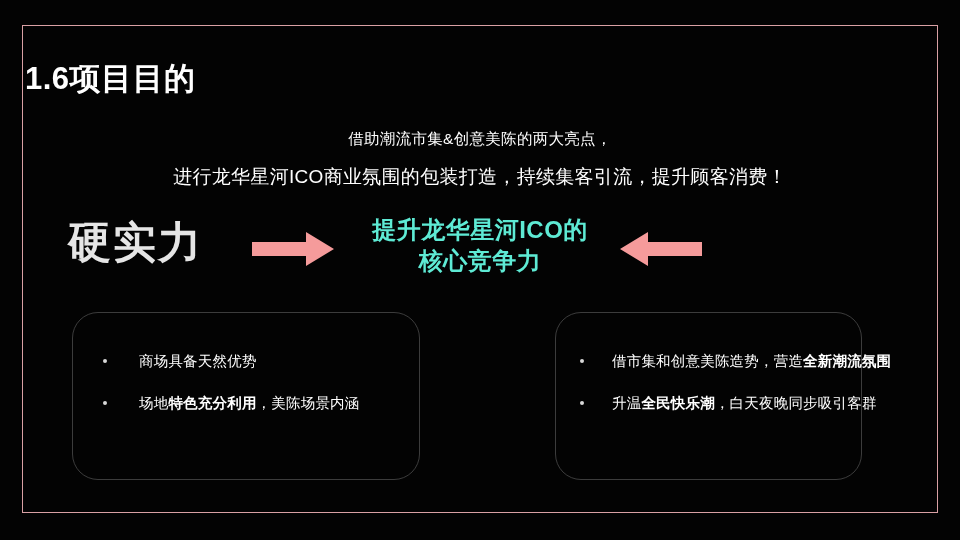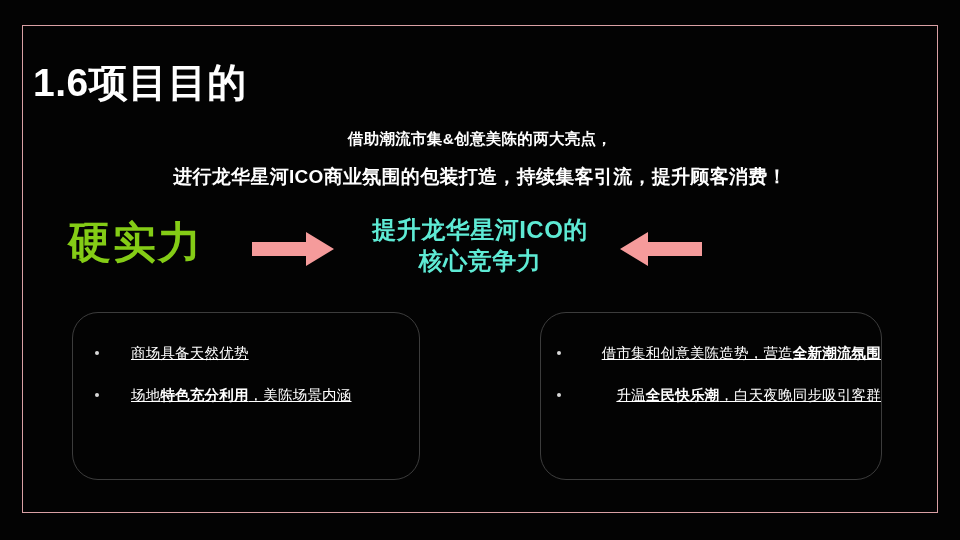--- a/index.html
+++ b/index.html
@@ -27,40 +27,40 @@
     top: 25px;
     width: 916px;
     height: 488px;
     border: 1.5px solid #d9a0a4;
     box-sizing: border-box;
     pointer-events: none;
   }
   
   #title {
     position: absolute;
-    left: 33px;
+    left: 25px;
     top: 62px;
-    font-size: 39px;
+    font-size: 31px;
     font-weight: bold;
     letter-spacing: 0.5px;
     line-height: 1.1;
     color: #ffffff;
     white-space: nowrap;
   }
   
   #subtitle {
     position: absolute;
     left: 0;
     right: 0;
     top: 126px;
     text-align: center;
   }
   #subtitle .line {
     font-size: 15.5px;
-    font-weight: bold;
+    font-weight: normal;
     line-height: 26px;
     color: #ffffff;
     letter-spacing: 0.3px;
   }
   #subtitle .line2 {
     margin-top: 12px;
     font-size: 19px;
   }
   
   #band {
@@ -70,21 +70,21 @@
     top: 206px;
     height: 86px;
   }
   .bigword {
     position: absolute;
     top: 12px;
     font-size: 43px;
     font-weight: bold;
     letter-spacing: 2px;
     line-height: 48px;
-    color: #84cc16;
+    color: #e5e5e5;
     white-space: nowrap;
   }
   #hard-power { left: 68px; }
   #soft-power { right: 62px; }
 
   .arrow {
     position: absolute;
     top: 26px;
     width: 82px;
     height: 34px;
@@ -107,27 +107,26 @@
   
   .panel {
     position: absolute;
     top: 312px;
     height: 168px;
     border: 1px solid #3c3c3c;
     border-radius: 26px;
     box-sizing: border-box;
   }
   #panel-left  { left: 72px;  width: 348px; }
-  #panel-right { left: 540px; width: 342px; text-align: right; }
+  #panel-right { left: 555px; width: 307px; text-align: right; }
 
   .panel ul {
     list-style: none;
-    margin: 0;
+    margin: 8px;
     padding: 30px 0 0 0;
-    text-decoration: underline;
   }
   .panel li {
     position: relative;
     font-size: 14.5px;
     line-height: 20px;
     color: #ffffff;
     padding-left: 58px;
     margin-bottom: 22px;
     white-space: nowrap;
     letter-spacing: 0.2px;

